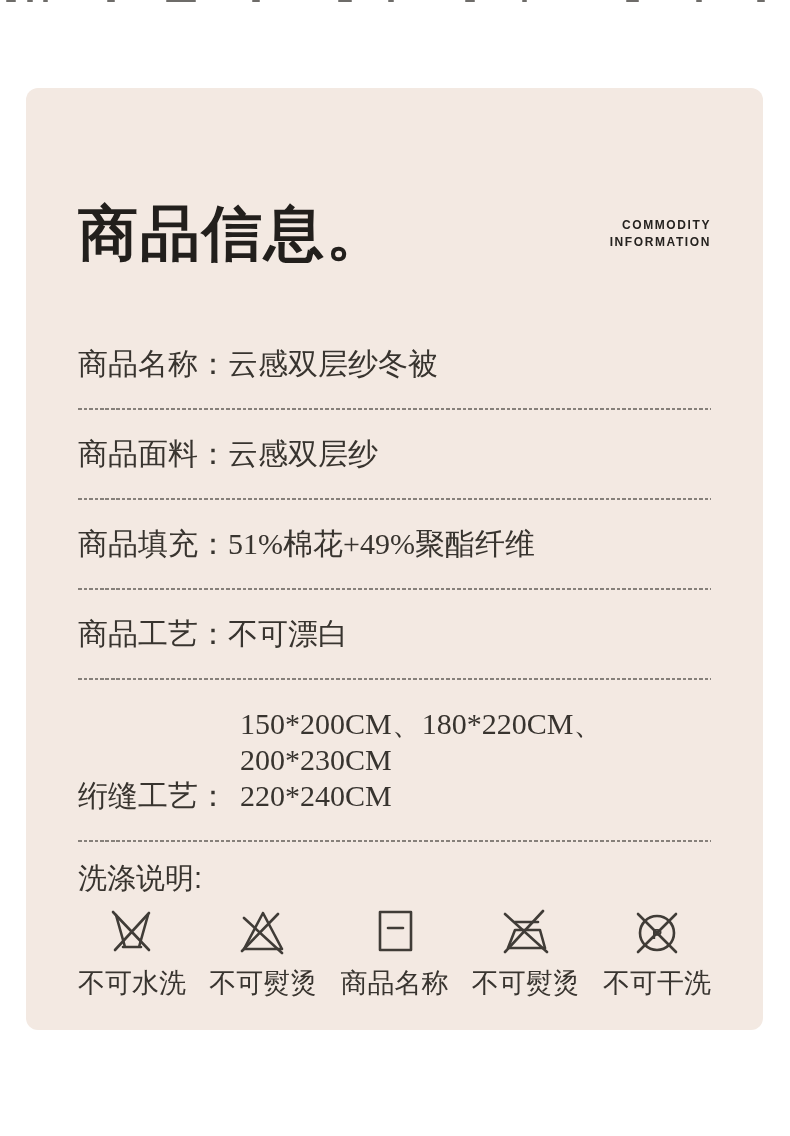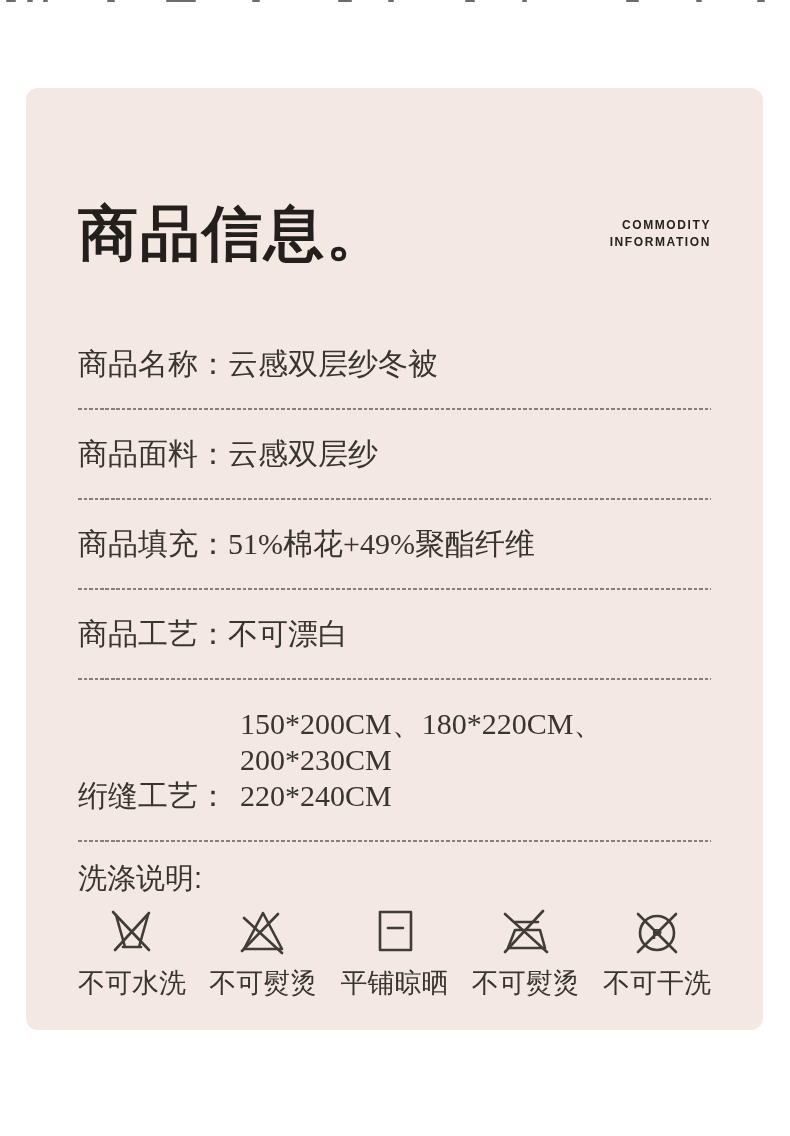--- a/index.html
+++ b/index.html
@@ -162,21 +162,21 @@
           <path class="icon-stroke" d="M9 15 L47 50 M43 11 L7 48"></path>
         </svg>
         <span class="care-label">不可熨烫</span>
       </div>
 
       <div class="care-item">
         <svg width="56" height="56" viewBox="0 0 56 56">
           <rect class="icon-stroke" x="13" y="9" width="31" height="38"></rect>
           <path class="icon-stroke" d="M21 25 H36"></path>
         </svg>
-        <span class="care-label">平铺晾晒</span>
+        <span class="care-label">商品名称</span>
       </div>
 
       <div class="care-item">
         <svg width="56" height="56" viewBox="0 0 56 56">
           <path class="icon-stroke" d="M17 19 H40"></path>
           <path class="icon-stroke" d="M10 45 L17 27 H42 L47 45 Z"></path>
           <path class="icon-stroke" d="M7 11 L49 49 M45 8 L7 49"></path>
         </svg>
         <span class="care-label">不可熨烫</span>
       </div>

